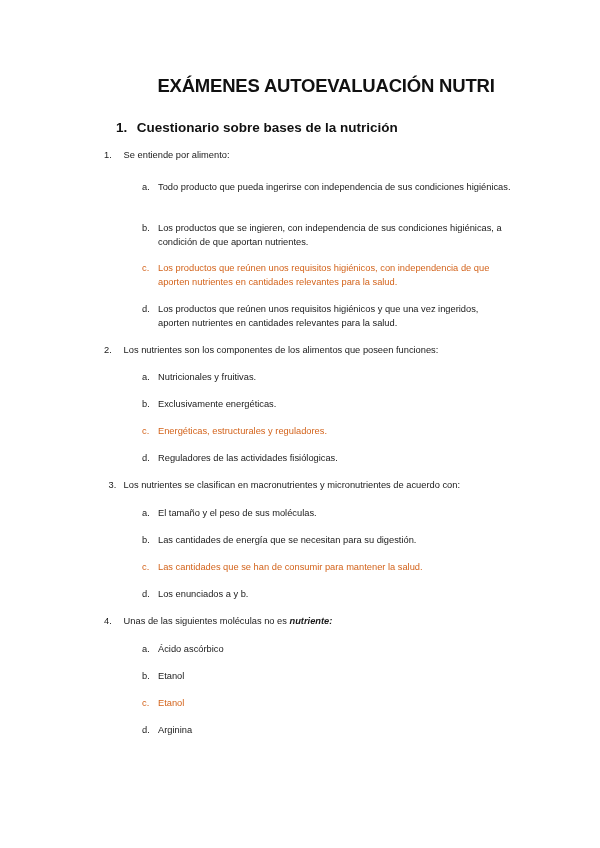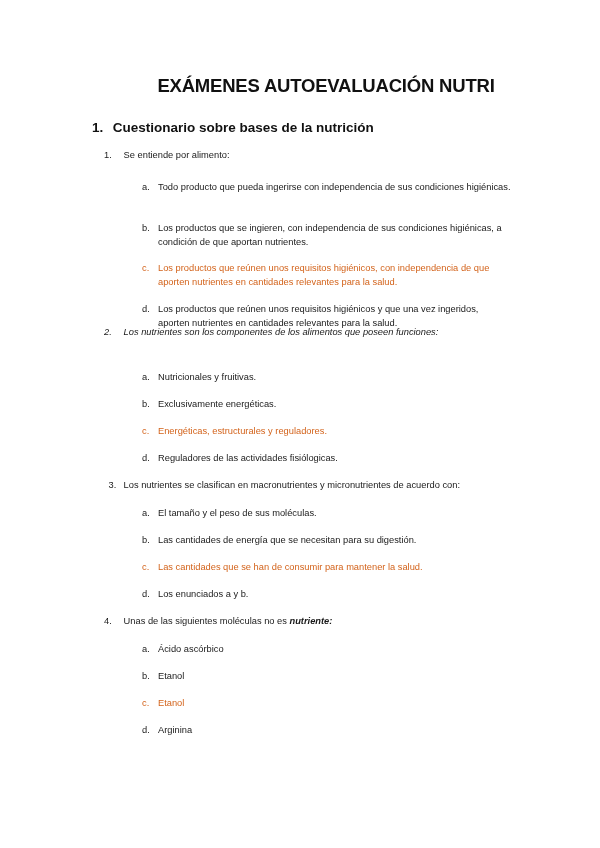--- a/index.html
+++ b/index.html
@@ -29,21 +29,21 @@
       text-align: center;
       font-size: 18.5px;
       font-weight: bold;
       letter-spacing: -0.2px;
       color: #111;
       padding-left: 52px;
       box-sizing: border-box;
     }
     .section-heading {
       position: absolute;
-      left: 92px;
+      left: 116px;
       top: 120px;
       font-size: 13.5px;
       font-weight: bold;
       color: #111;
     }
     .section-heading .num {
       display: inline-block;
       width: 17px;
     }
     .question {
@@ -108,21 +108,21 @@
   </div>
   <div class="option correct" style="top:262px;">
     <span class="letter">c.</span>
     <span class="otext">Los productos que reúnen unos requisitos higiénicos, con independencia de que aporten nutrientes en cantidades relevantes para la salud.</span>
   </div>
   <div class="option" style="top:303px;">
     <span class="letter">d.</span>
     <span class="otext">Los productos que reúnen unos requisitos higiénicos y que una vez ingeridos, aporten nutrientes en cantidades relevantes para la salud.</span>
   </div>
 
-  <div class="question" style="top:327px;font-style:italic;">
+  <div class="question" style="top:345px;">
     <span class="qnum">2.</span>
     <span>Los nutrientes son los componentes de los alimentos que poseen funciones:</span>
   </div>
   <div class="option" style="top:371px;">
     <span class="letter">a.</span>
     <span class="otext">Nutricionales y fruitivas.</span>
   </div>
   <div class="option" style="top:398px;">
     <span class="letter">b.</span>
     <span class="otext">Exclusivamente energéticas.</span>

